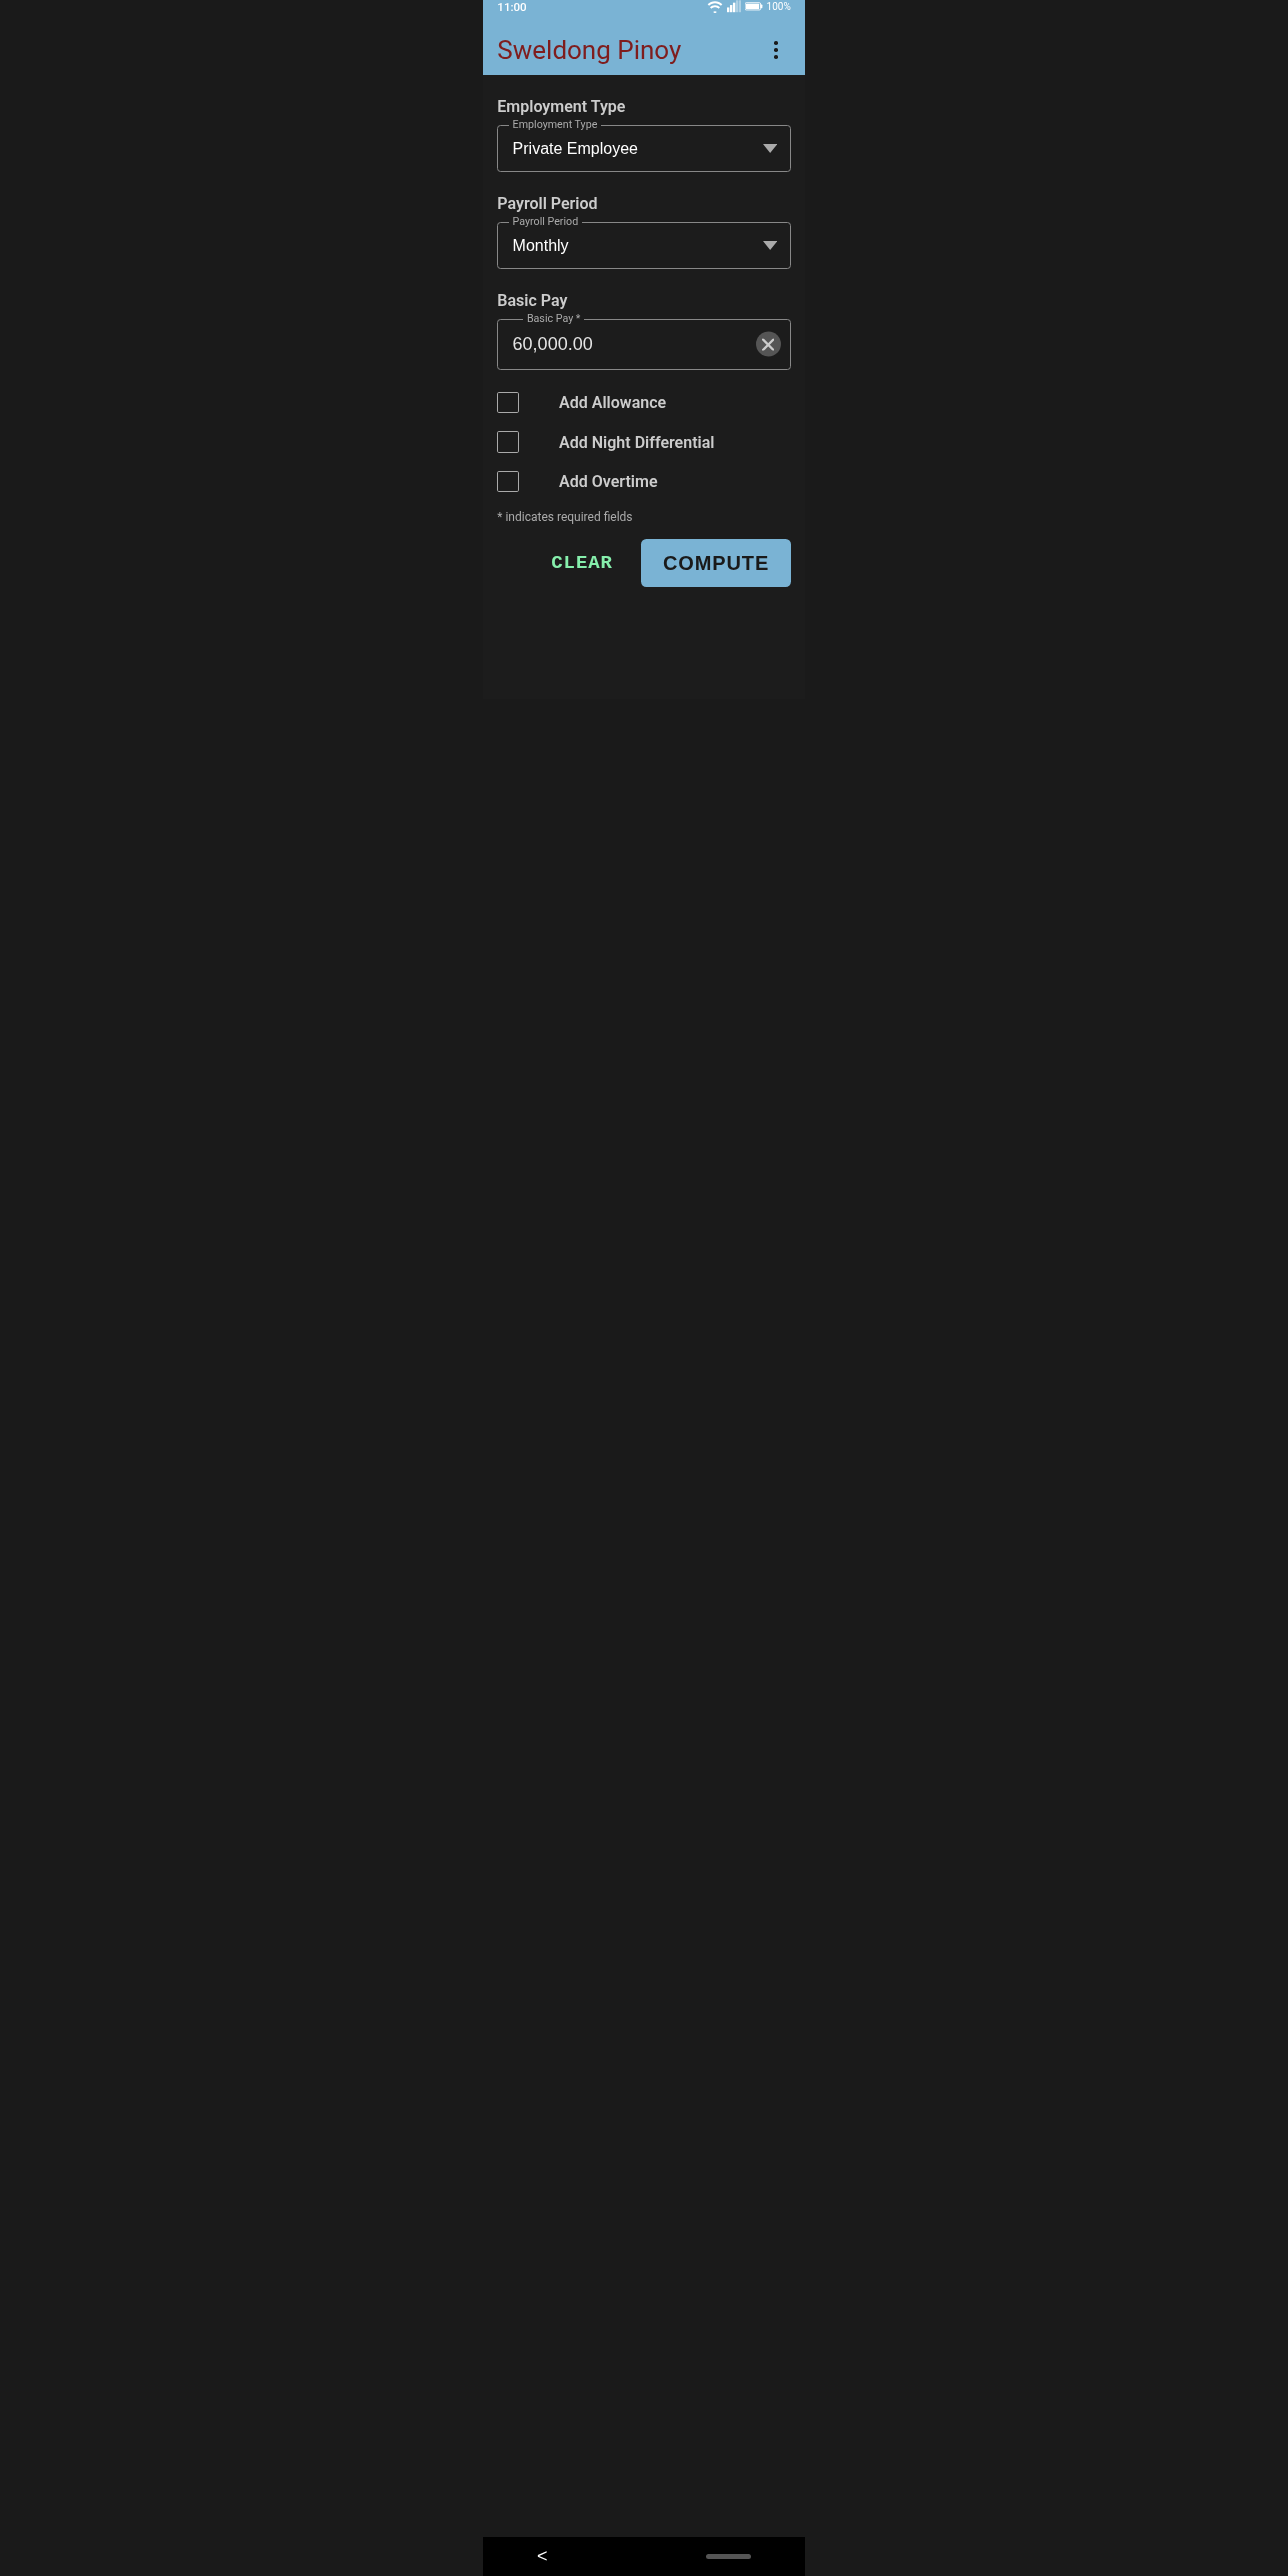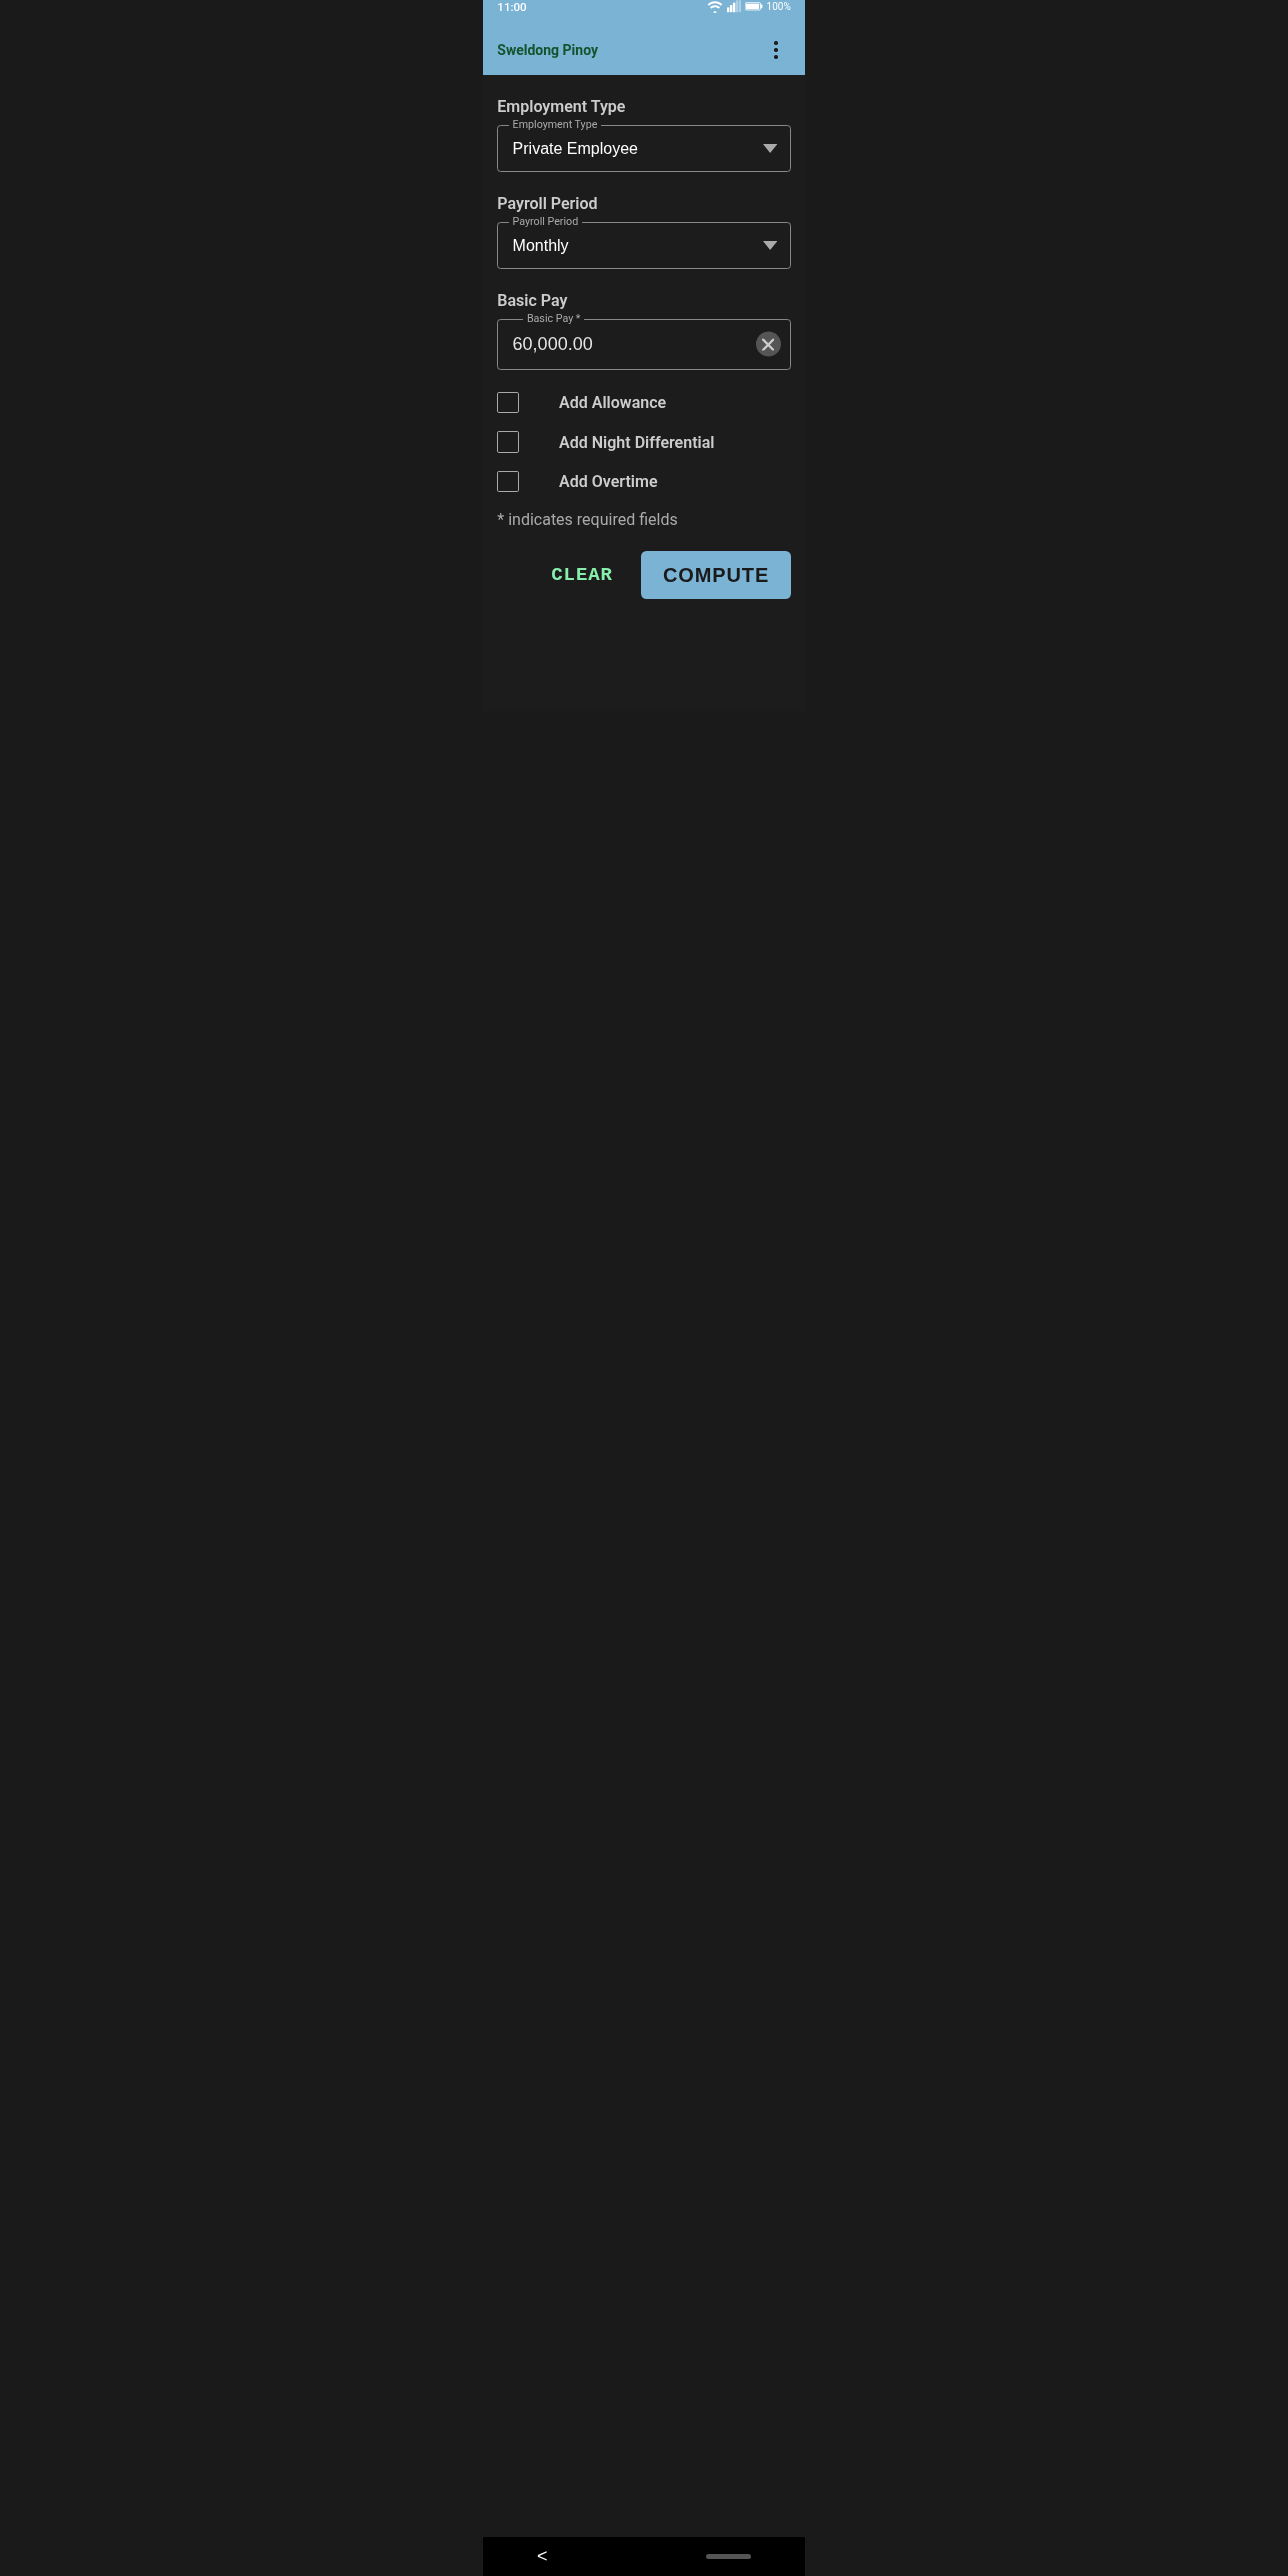--- a/index.html
+++ b/index.html
@@ -48,23 +48,23 @@
     .app-bar {
       background: #7ab3d4;
       height: 50px;
       display: flex;
       align-items: center;
       justify-content: space-between;
       padding: 0 14.3px;
     }
 
     .app-title {
-      font-size: 14px;
-      font-weight: 700;
-      color: #14532d;
+      font-size: 26px;
+      font-weight: 400;
+      color: #7f1d1d;
     }
 
     .more-icon {
       color: #1a1a1a;
       font-size: 21.5px;
       cursor: pointer;
       display: flex;
       flex-direction: column;
       gap: 3.6px;
       align-items: center;
@@ -216,23 +216,23 @@
     }
 
     .checkbox-label {
       font-size: 16px;
       font-weight: 600;
       color: #cccccc;
     }
 
     
     .required-note {
-      font-size: 16px;
+      font-size: 12px;
       color: #aaaaaa;
-      margin-bottom: 22px;
+      margin-bottom: 15px;
     }
 
     
     .buttons-row {
       display: flex;
       justify-content: flex-end;
       align-items: center;
       gap: 14.3px;
       margin-bottom: 36px;
     }

